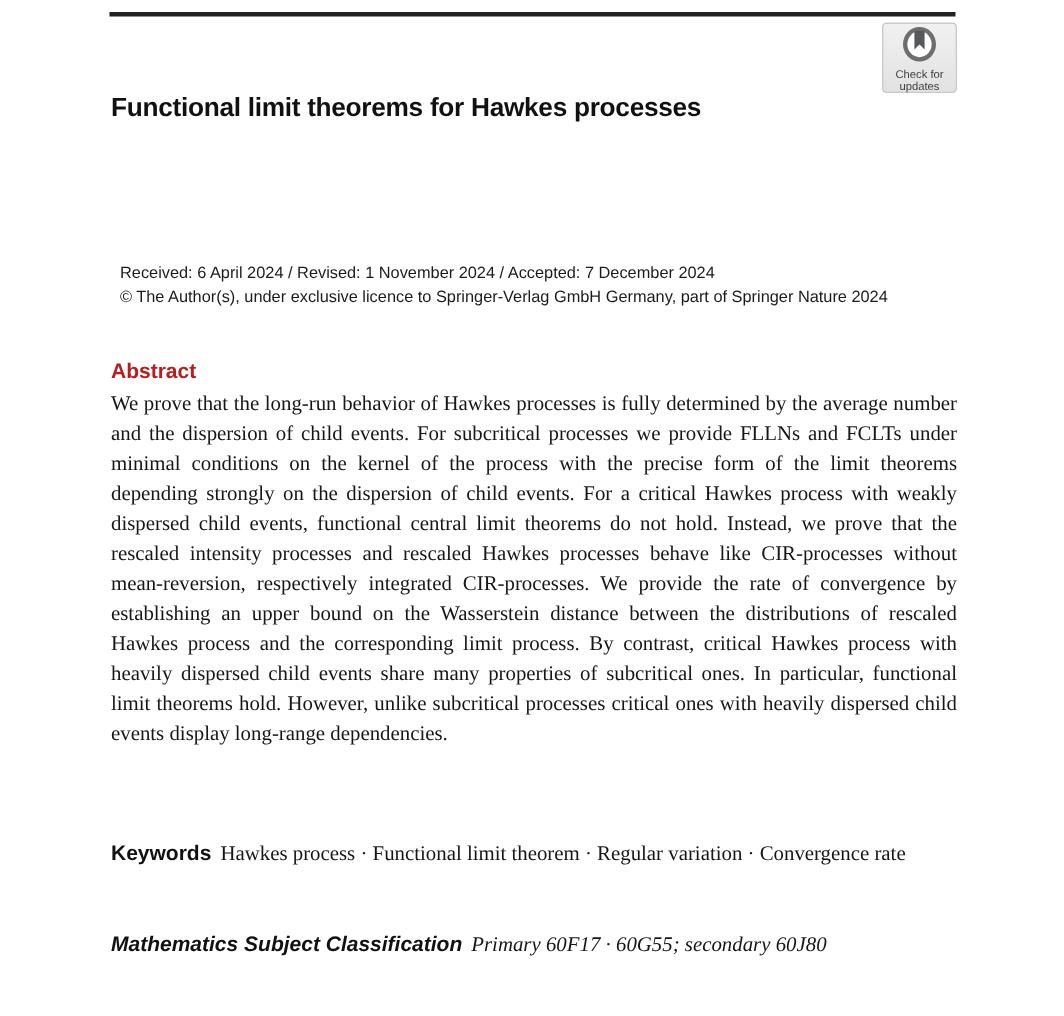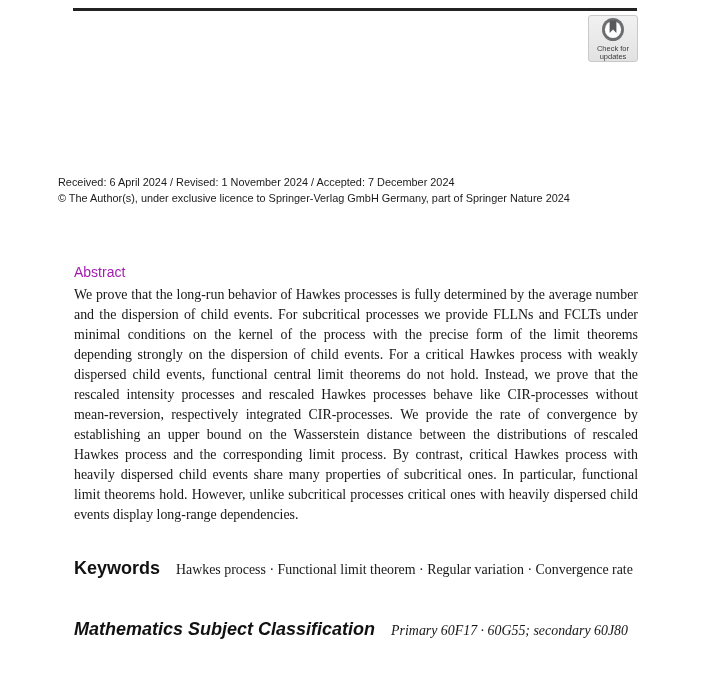--- a/index.html
+++ b/index.html
@@ -68,40 +68,39 @@
   .authors sup {
     font-size: 9px;
     font-weight: 700;
     vertical-align: super;
     line-height: 0;
   }
   .author-sep { margin: 0 4px; font-weight: 700; }
 
   .meta {
     position: absolute;
-    left: 58px;
+    left: 80px;
     top: 174px;
     width: 564px;
     font-size: 10.9px;
     line-height: 16px;
     color: #1b1b1b;
   }
 
   .abstract-section {
     position: absolute;
     left: 74px;
     top: 239px;
     width: 564px;
   }
   .abstract-heading {
     font-size: 14px;
-    font-weight: 400;
-    color: #a21caf;
+    font-weight: 700;
+    color: #b91c1c;
     margin-bottom: 5px;
-    margin-top: 25px;
   }
   .serif-body {
     font-family: "Liberation Serif", serif;
     font-size: 13.9px;
     line-height: 20px;
     color: #161616;
     text-align: justify;
   }
   .serif-body .emph { }
 
@@ -111,23 +110,23 @@
     top: 558px;
     width: 564px;
     font-family: "Liberation Serif", serif;
     font-size: 13.9px;
     line-height: 20.5px;
     color: #161616;
   }
   .inline-label {
     font-family: "Liberation Sans", sans-serif;
     font-weight: 700;
-    font-size: 18px;
+    font-size: 14px;
     color: #111111;
-    padding-right: 16px;
+    padding-right: 6px;
   }
 
   .msc {
     position: absolute;
     left: 74px;
     top: 619px;
     width: 564px;
     font-family: "Liberation Serif", serif;
     font-size: 13.9px;
     line-height: 20.5px;
@@ -147,20 +146,21 @@
       <svg width="26" height="25" viewBox="0 0 26 25">
         <ellipse cx="13" cy="12.5" rx="11" ry="11.5" fill="#6d6e70"></ellipse>
         <ellipse cx="13" cy="12.5" rx="8.1" ry="8.6" fill="#ffffff"></ellipse>
         <path d="M9.6 3.5 h6.8 v12.5 l-3.4 -3.4 l-3.4 3.4 z" fill="#58595b"></path>
       </svg>
     </span>
     <div class="crossmark-text">Check for</div>
     <div class="crossmark-text">updates</div>
   </div>
 
+  <h1 class="article-title">Functional limit theorems for Hawkes processes</h1>
 
 
   <div class="meta">
     <div>Received: 6 April 2024 / Revised: 1 November 2024 / Accepted: 7 December 2024</div>
     <div>© The Author(s), under exclusive licence to Springer-Verlag GmbH Germany, part of Springer Nature 2024</div>
   </div>
 
   <div class="abstract-section">
     <div class="abstract-heading">Abstract</div>
     <p class="serif-body"><span>We prove that the long-run behavior of Hawkes processes is fully determined by the average number </span><span class="emph">and</span><span> the dispersion of child events. For subcritical processes we provide FLLNs and FCLTs under minimal conditions on the kernel of the process with the precise form of the limit theorems depending strongly on the dispersion of child events. For a critical Hawkes process with weakly dispersed child events, functional central limit theorems do not hold. Instead, we prove that the rescaled intensity processes and rescaled Hawkes processes behave like CIR-processes without mean-reversion, respectively integrated CIR-processes. We provide the rate of convergence by establishing an upper bound on the Wasserstein distance between the distributions of rescaled Hawkes process and the corresponding limit process. By contrast, critical Hawkes process with heavily dispersed child events share many properties of subcritical ones. In particular, functional limit theorems hold. However, unlike subcritical processes critical ones with heavily dispersed child events display long-range dependencies.</span></p>

